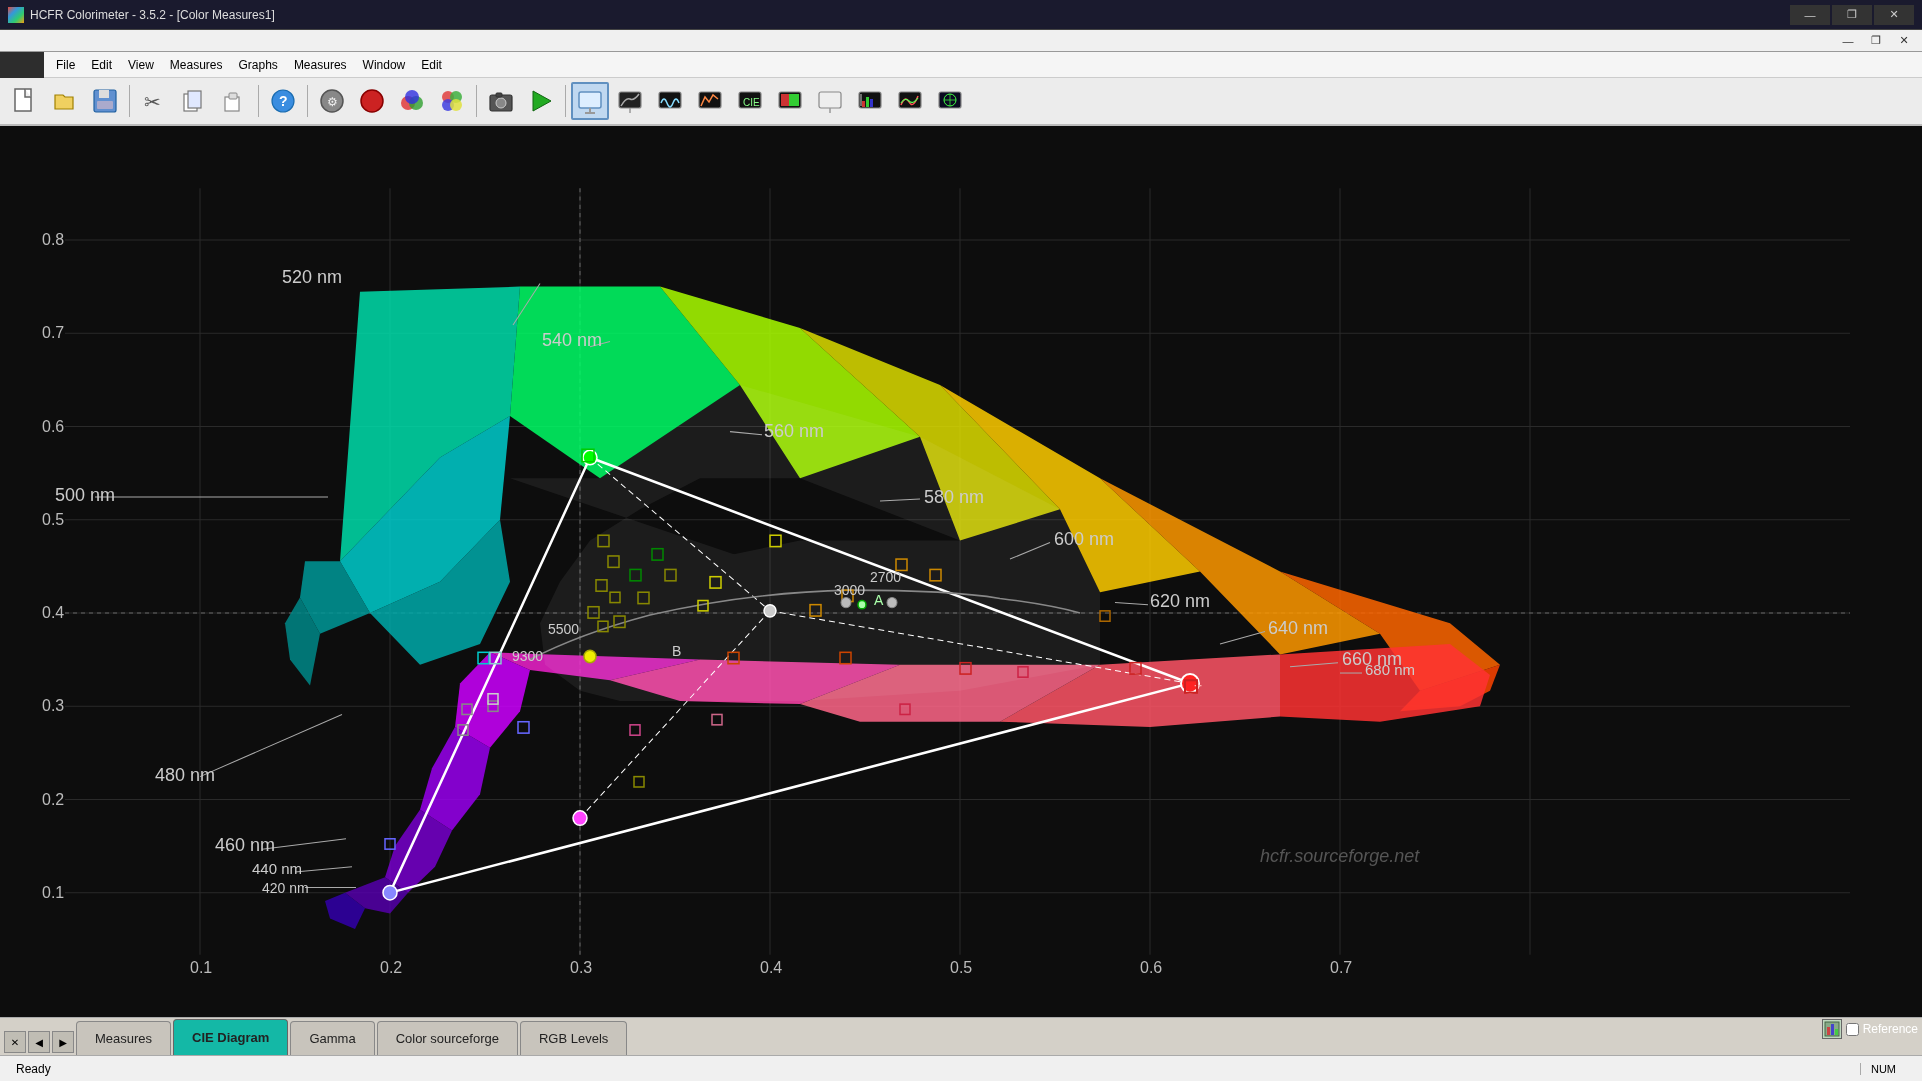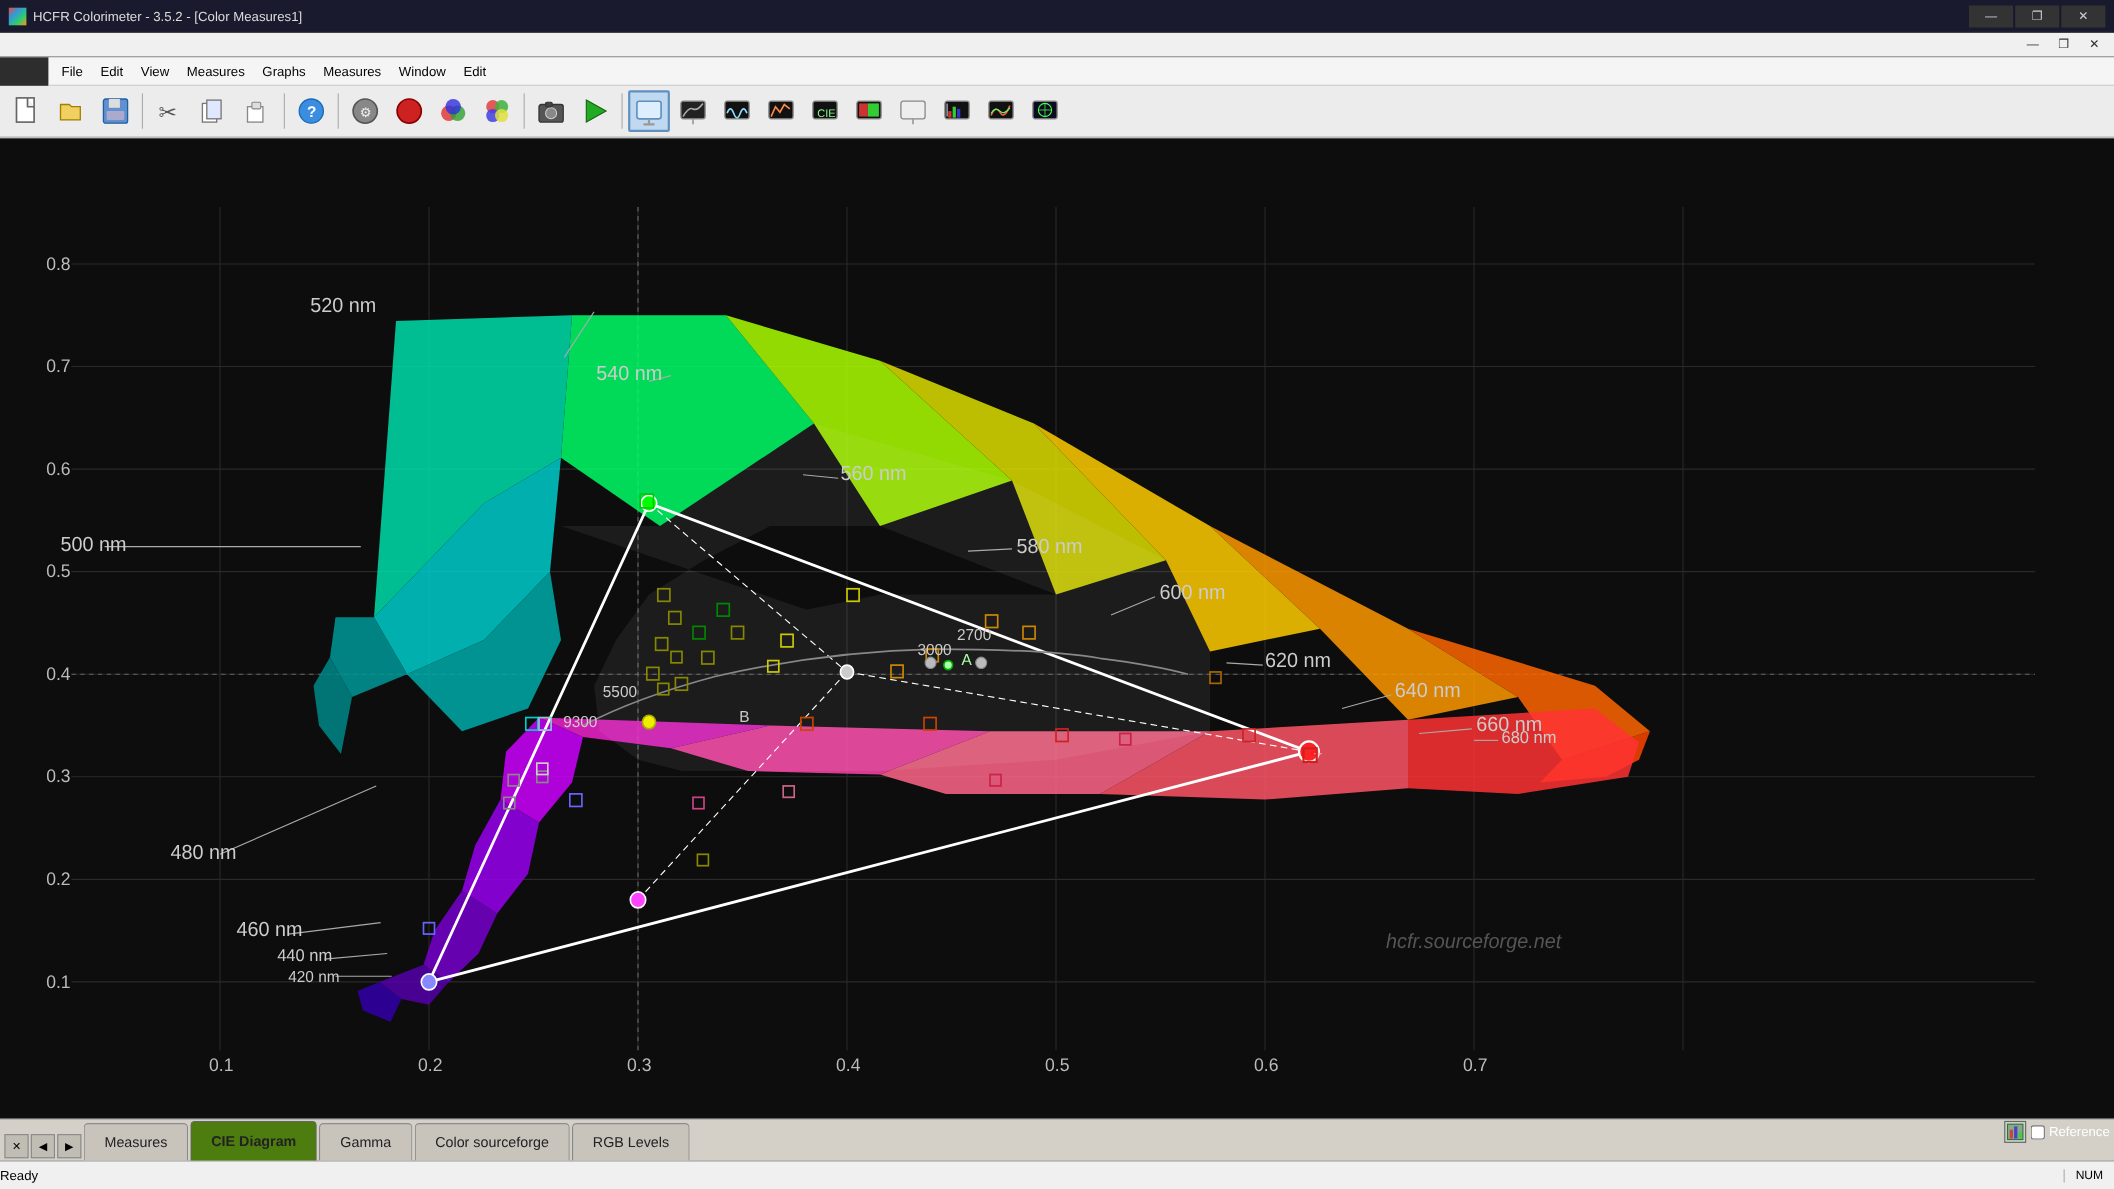--- a/index.html
+++ b/index.html
@@ -95,21 +95,21 @@
       width: 100%;
       height: 100%;
     }
 
     
     #statusbar {
       background: #f0f0f0;
       height: 26px;
       display: flex;
       align-items: center;
-      padding: 0 0;
+      padding: 0 16px;
       border-top: 1px solid #aaa;
       font-size: 12px;
       color: #000;
     }
     #statusbar .status-text { flex: 1; }
     #statusbar .num-label {
       padding: 0 10px;
       border-left: 1px solid #aaa;
       font-size: 11px;
     }
@@ -137,21 +137,21 @@
       cursor: pointer;
       font-size: 13px;
       font-weight: normal;
       color: #222;
       margin-right: 2px;
       border-radius: 4px 4px 0 0;
       height: 34px;
       display: flex; align-items: center;
     }
     .tab-item.active {
-      background: #4d7c0f;
+      background: #14b8a6;
       border-color: #666;
       font-weight: bold;
       height: 36px;
     }
     .tab-reference {
       margin-left: auto;
       display: flex;
       align-items: center;
       gap: 4px;
       margin-bottom: 16px;

